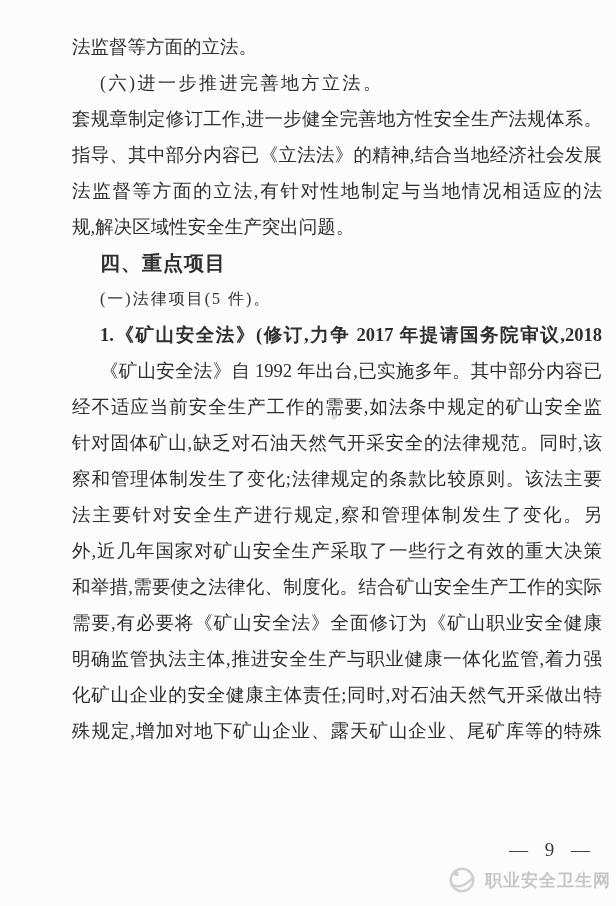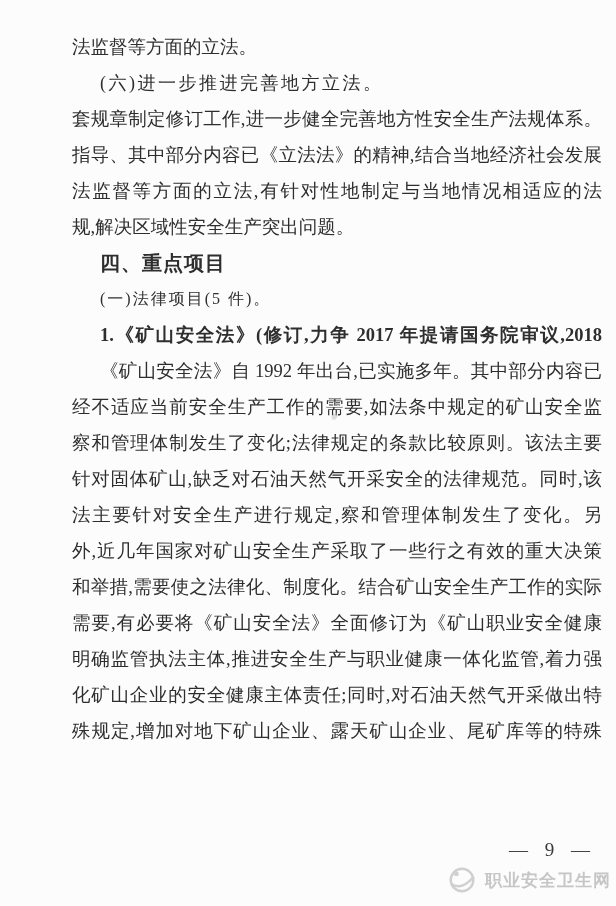--- a/index.html
+++ b/index.html
@@ -107,22 +107,22 @@
       <div class="line kai-bold ind">(六)进一步推进完善地方立法。</div>
       <div class="line  jf">套规章制定修订工作,进一步健全完善地方性安全生产法规体系。</div>
       <div class="line  jf">指导、其中部分内容已《立法法》的精神,结合当地经济社会发展</div>
       <div class="line  jf">法监督等方面的立法,有针对性地制定与当地情况相适应的法</div>
       <div class="line ">规,解决区域性安全生产突出问题。</div>
       <div class="line hei-bold ind">四、重点项目</div>
       <div class="line kai ind">(一)法律项目(5 件)。</div>
       <div class="line song-bold jf ind">1.《矿山安全法》(修订,力争 2017 年提请国务院审议,2018</div>
       <div class="line  jf ind">《矿山安全法》自 1992 年出台,已实施多年。其中部分内容已</div>
       <div class="line  jf">经不适应当前安全生产工作的需要,如法条中规定的矿山安全监</div>
+      <div class="line  jf">针对固体矿山,缺乏对石油天然气开采安全的法律规范。同时,该</div>
       <div class="line  jf">察和管理体制发生了变化;法律规定的条款比较原则。该法主要</div>
-      <div class="line  jf">针对固体矿山,缺乏对石油天然气开采安全的法律规范。同时,该</div>
       <div class="line  jf">法主要针对安全生产进行规定,察和管理体制发生了变化。另</div>
       <div class="line  jf">外,近几年国家对矿山安全生产采取了一些行之有效的重大决策</div>
       <div class="line  jf">和举措,需要使之法律化、制度化。结合矿山安全生产工作的实际</div>
       <div class="line  jf">需要,有必要将《矿山安全法》全面修订为《矿山职业安全健康法》。</div>
       <div class="line  jf">明确监管执法主体,推进安全生产与职业健康一体化监管,着力强</div>
       <div class="line  jf">化矿山企业的安全健康主体责任;同时,对石油天然气开采做出特</div>
       <div class="line  jf">殊规定,增加对地下矿山企业、露天矿山企业、尾矿库等的特殊</div>
     </div>
 
   <div class="speck"></div>

